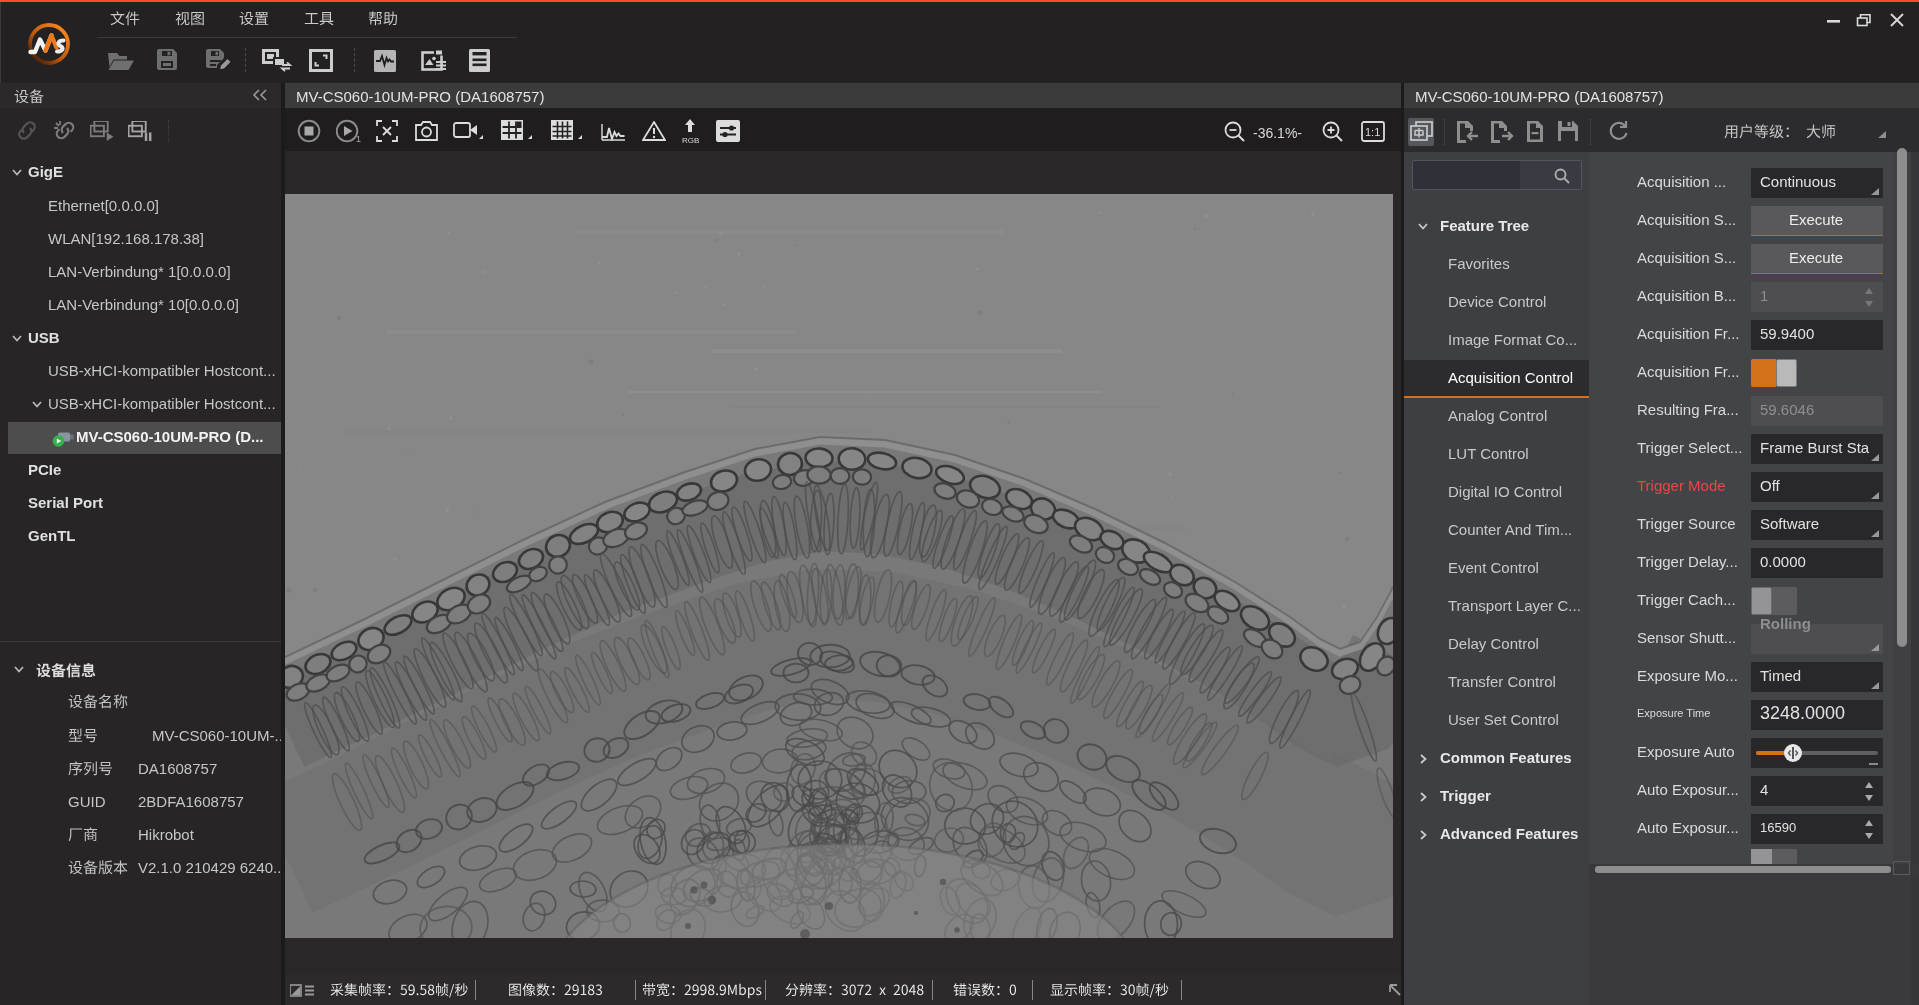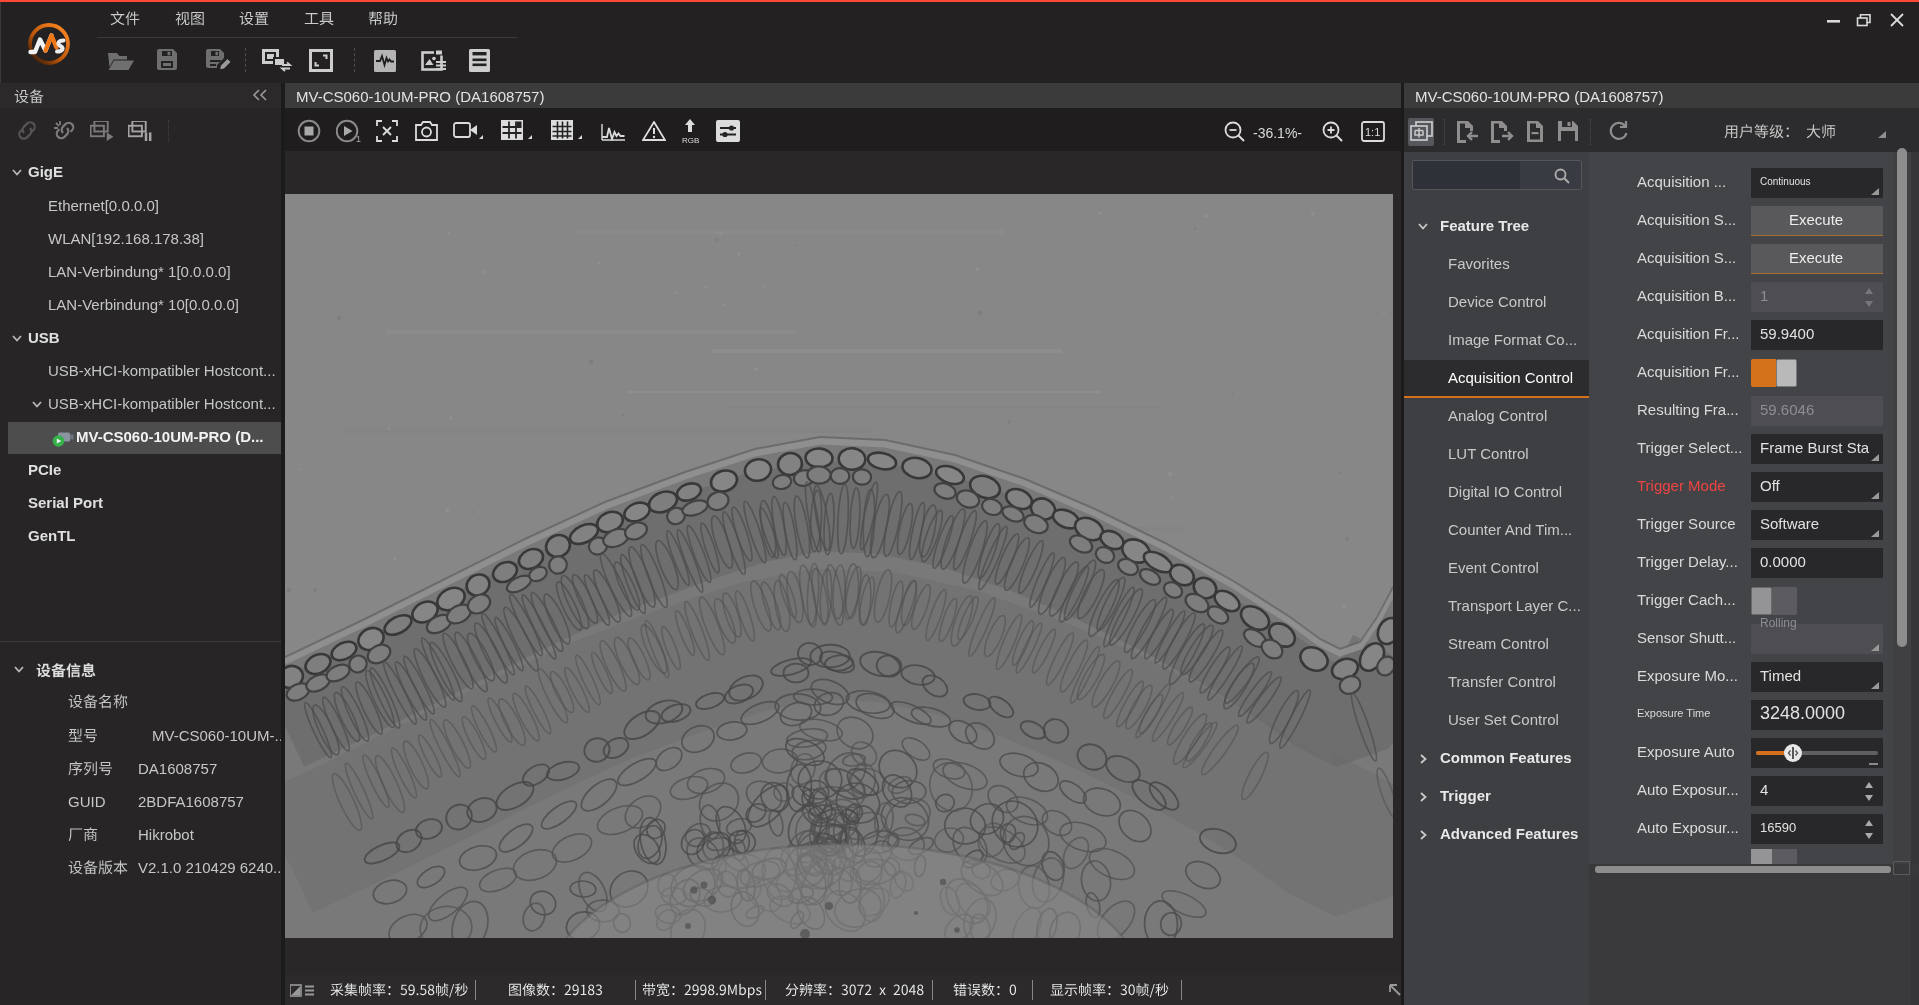--- a/index.html
+++ b/index.html
@@ -1248,21 +1248,21 @@
 <div style="position:absolute;left:1448px;top:330px;font-size:15px;color:#c9c9c9;white-space:nowrap;line-height:19.5px;">Image Format Co...</div>
 <div style="position:absolute;left:1404px;top:360px;width:185px;height:38px;background:#2c2c2e;"></div>
 <div style="position:absolute;left:1404px;top:396px;width:185px;height:2px;background:#d4721c;"></div>
 <div style="position:absolute;left:1448px;top:368px;font-size:15px;color:#ffffff;white-space:nowrap;line-height:19.5px;">Acquisition Control</div>
 <div style="position:absolute;left:1448px;top:406px;font-size:15px;color:#c9c9c9;white-space:nowrap;line-height:19.5px;">Analog Control</div>
 <div style="position:absolute;left:1448px;top:444px;font-size:15px;color:#c9c9c9;white-space:nowrap;line-height:19.5px;">LUT Control</div>
 <div style="position:absolute;left:1448px;top:482px;font-size:15px;color:#c9c9c9;white-space:nowrap;line-height:19.5px;">Digital IO Control</div>
 <div style="position:absolute;left:1448px;top:520px;font-size:15px;color:#c9c9c9;white-space:nowrap;line-height:19.5px;">Counter And Tim...</div>
 <div style="position:absolute;left:1448px;top:558px;font-size:15px;color:#c9c9c9;white-space:nowrap;line-height:19.5px;">Event Control</div>
 <div style="position:absolute;left:1448px;top:596px;font-size:15px;color:#c9c9c9;white-space:nowrap;line-height:19.5px;">Transport Layer C...</div>
-<div style="position:absolute;left:1448px;top:634px;font-size:15px;color:#c9c9c9;white-space:nowrap;line-height:19.5px;">Stream Control</div>
+<div style="position:absolute;left:1448px;top:634px;font-size:15px;color:#c9c9c9;white-space:nowrap;line-height:19.5px;">Delay Control</div>
 <div style="position:absolute;left:1448px;top:672px;font-size:15px;color:#c9c9c9;white-space:nowrap;line-height:19.5px;">Transfer Control</div>
 <div style="position:absolute;left:1448px;top:710px;font-size:15px;color:#c9c9c9;white-space:nowrap;line-height:19.5px;">User Set Control</div>
 <div style="position:absolute;left:1440px;top:748px;font-size:15px;color:#e8e8e8;font-weight:700;white-space:nowrap;line-height:19.5px;">Common Features</div>
 <div style="position:absolute;left:1420px;top:754px;width:7px;height:10px">
       <svg width="7" height="10" viewBox="0 0 7 10">
         <path d="M1 1 L5.5 5 L1 9" fill="none" stroke="#c9c9c9" stroke-width="1.8"></path>
       </svg>
     </div>
 <div style="position:absolute;left:1440px;top:786px;font-size:15px;color:#e8e8e8;font-weight:700;white-space:nowrap;line-height:19.5px;">Trigger</div>
 <div style="position:absolute;left:1420px;top:792px;width:7px;height:10px">
@@ -1271,21 +1271,21 @@
       </svg>
     </div>
 <div style="position:absolute;left:1440px;top:824px;font-size:15px;color:#e8e8e8;font-weight:700;white-space:nowrap;line-height:19.5px;">Advanced Features</div>
 <div style="position:absolute;left:1420px;top:830px;width:7px;height:10px">
       <svg width="7" height="10" viewBox="0 0 7 10">
         <path d="M1 1 L5.5 5 L1 9" fill="none" stroke="#c9c9c9" stroke-width="1.8"></path>
       </svg>
     </div>
 <div style="position:absolute;left:1637px;top:172px;font-size:15px;color:#dadada;white-space:nowrap;line-height:19.5px;">Acquisition ...</div>
 <div style="position:absolute;left:1751px;top:168px;width:132px;height:30px;background:#28282b;border-radius:1px;"></div>
-<div style="position:absolute;left:1760px;top:172px;font-size:10px;color:#e2e2e2;white-space:nowrap;line-height:19.5px;">Continuous</div>
+<div style="position:absolute;left:1760px;top:172px;font-size:15px;color:#e2e2e2;white-space:nowrap;line-height:19.5px;">Continuous</div>
 <div style="position:absolute;left:1871px;top:188px;width:9px;height:8px">
       <svg width="9" height="8" viewBox="0 0 9 8">
         <path d="M8 0 V7 H0 Z" fill="#9a9898"></path>
       </svg>
     </div>
 <div style="position:absolute;left:1637px;top:210px;font-size:15px;color:#dadada;white-space:nowrap;line-height:19.5px;">Acquisition S...</div>
 <div style="position:absolute;left:1751px;top:206px;width:132px;height:30px;background:#59595c;border-bottom:1px solid #a96f2f;"></div>
 <div style="position:absolute;left:1789px;top:210px;font-size:15px;color:#ededed;white-space:nowrap;line-height:19.5px;">Execute</div>
 <div style="position:absolute;left:1637px;top:248px;font-size:15px;color:#dadada;white-space:nowrap;line-height:19.5px;">Acquisition S...</div>
 <div style="position:absolute;left:1751px;top:244px;width:132px;height:30px;background:#59595c;border-bottom:1px solid #a96f2f;"></div>
@@ -1337,21 +1337,21 @@
       </svg>
     </div>
 <div style="position:absolute;left:1637px;top:552px;font-size:15px;color:#dadada;white-space:nowrap;line-height:19.5px;">Trigger Delay...</div>
 <div style="position:absolute;left:1751px;top:548px;width:132px;height:30px;background:#28282b;"></div>
 <div style="position:absolute;left:1760px;top:552px;font-size:15px;color:#e2e2e2;white-space:nowrap;line-height:19.5px;">0.0000</div>
 <div style="position:absolute;left:1637px;top:590px;font-size:15px;color:#dadada;white-space:nowrap;line-height:19.5px;">Trigger Cach...</div>
 <div style="position:absolute;left:1751px;top:587px;width:21px;height:28px;background:#949496;border-radius:2px;border:1px solid #6a6a6a;"></div>
 <div style="position:absolute;left:1772px;top:587px;width:25px;height:28px;background:#5c5c60;border-radius:0 2px 2px 0;"></div>
 <div style="position:absolute;left:1637px;top:628px;font-size:15px;color:#dadada;white-space:nowrap;line-height:19.5px;">Sensor Shutt...</div>
 <div style="position:absolute;left:1751px;top:624px;width:132px;height:30px;background:#4e4e52;border-radius:1px;"></div>
-<div style="position:absolute;left:1760px;top:614px;font-size:12px;color:#8e8e92;white-space:nowrap;line-height:19.5px;">Rolling</div>
+<div style="position:absolute;left:1760px;top:614px;font-size:15px;color:#8e8e92;white-space:nowrap;line-height:19.5px;font-weight:bold;">Rolling</div>
 <div style="position:absolute;left:1871px;top:644px;width:9px;height:8px">
       <svg width="9" height="8" viewBox="0 0 9 8">
         <path d="M8 0 V7 H0 Z" fill="#9a9898"></path>
       </svg>
     </div>
 <div style="position:absolute;left:1637px;top:666px;font-size:15px;color:#dadada;white-space:nowrap;line-height:19.5px;">Exposure Mo...</div>
 <div style="position:absolute;left:1751px;top:662px;width:132px;height:30px;background:#28282b;border-radius:1px;"></div>
 <div style="position:absolute;left:1760px;top:666px;font-size:15px;color:#e2e2e2;white-space:nowrap;line-height:19.5px;">Timed</div>
 <div style="position:absolute;left:1871px;top:682px;width:9px;height:8px">
       <svg width="9" height="8" viewBox="0 0 9 8">

